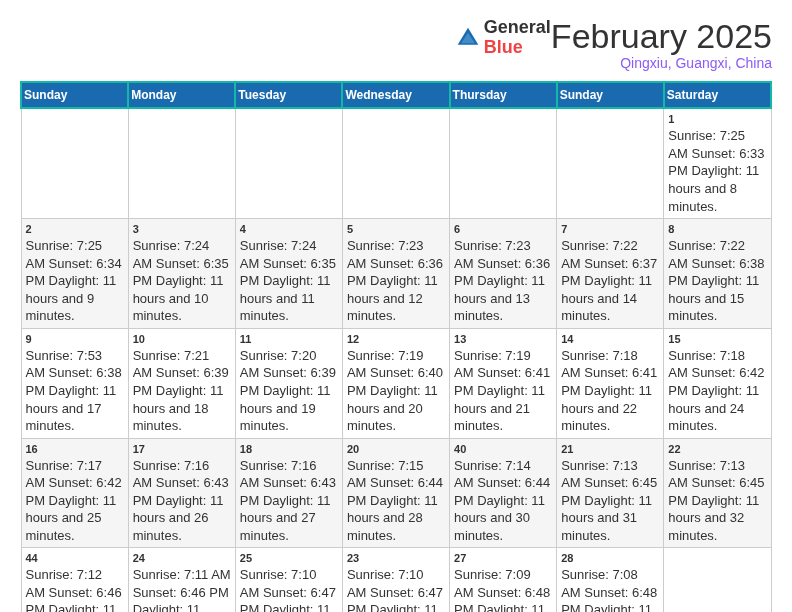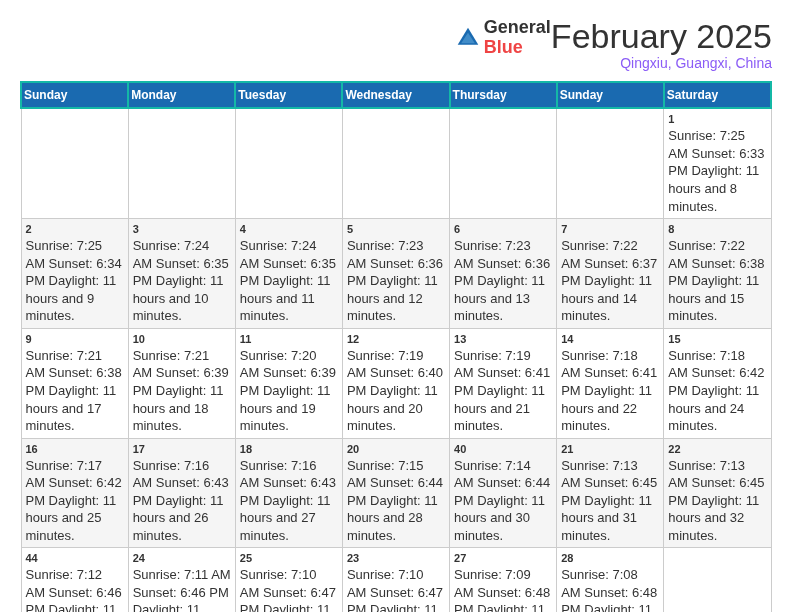--- a/index.html
+++ b/index.html
@@ -188,21 +188,21 @@
           <td>
             <span class="day-num">8</span>
             <div class="day-info">Sunrise: 7:22 AM
 Sunset: 6:38 PM
 Daylight: 11 hours and 15 minutes.</div>
           </td>
         </tr>
         <tr>
           <td>
             <span class="day-num">9</span>
-            <div class="day-info">Sunrise: 7:21 AM
+            <div class="day-info">Sunrise: 7:53 AM
 Sunset: 6:38 PM
 Daylight: 11 hours and 17 minutes.</div>
           </td>
           <td>
             <span class="day-num">10</span>
             <div class="day-info">Sunrise: 7:21 AM
 Sunset: 6:39 PM
 Daylight: 11 hours and 18 minutes.</div>
           </td>
           <td>

